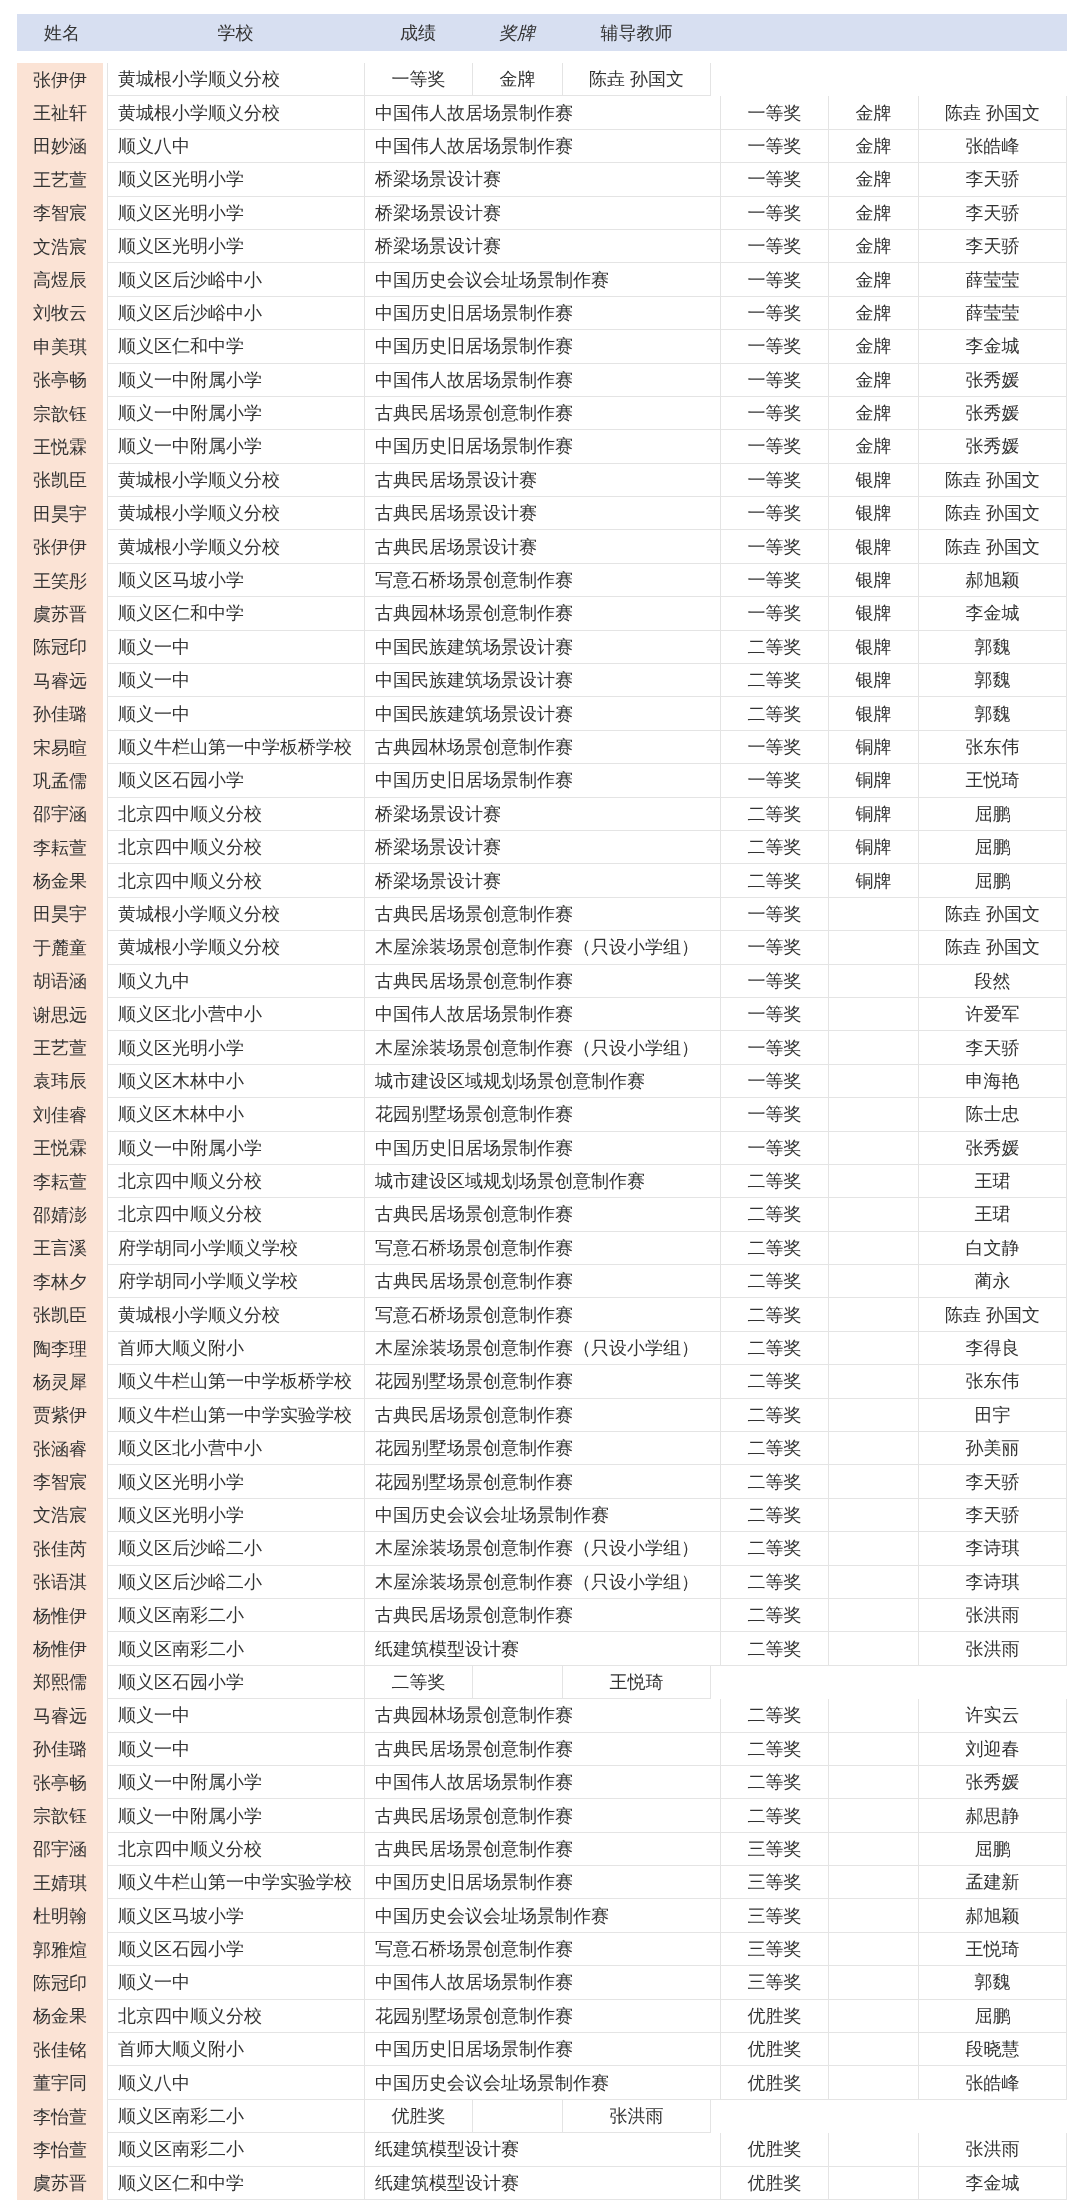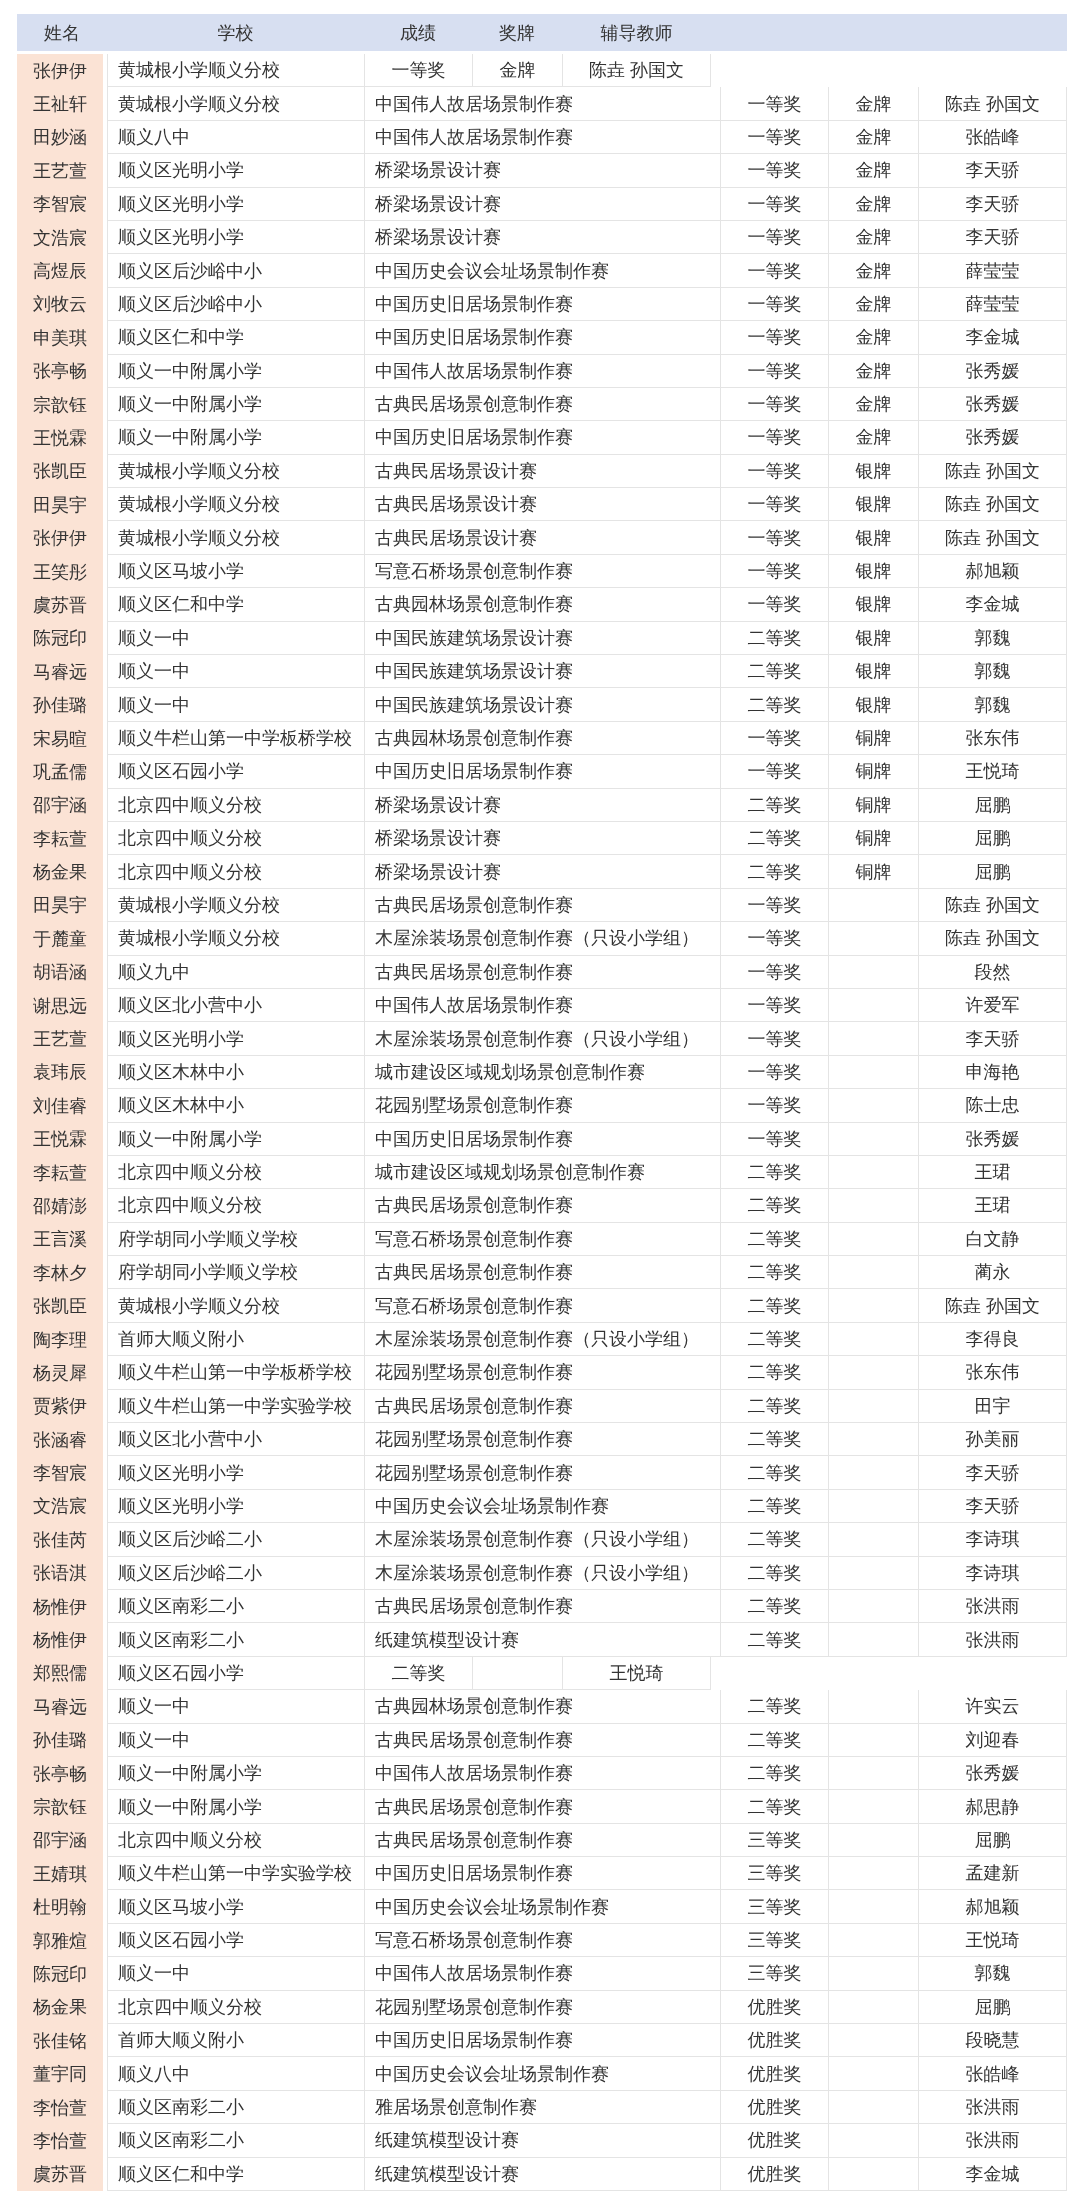--- a/index.html
+++ b/index.html
@@ -10,35 +10,35 @@
   }
   body { min-height: 2207px; }
   .page { padding: 14px 13px 0 17px; }
   .awards-table { width: 1050px; }
 
   
   .thead {
     display: flex;
     height: 37px;
     background: var(--header-bg, #d7dff1);
-    margin-bottom: 3px;
+    margin-bottom: 12px;
   }
   .hcell {
     display: flex;
     align-items: center;
     justify-content: center;
     color: var(--text, #333);
     font-size: 18px;
     white-space: nowrap;
   }
   .h0 { width: 90px; }
   .h1 { width: 257px; }
   .h2 { width: 356px; }
   .h3 { width: 108px; }
-  .h4 { width: 90px; }
+  .h4 { width: 90px; font-style: italic; }
   .h5 { width: 149px; }
 
   
   .trow { display: flex; height: 33.4px; background: var(--row-bg, #fff); }
   .cell {
     display: flex;
     align-items: center;
     color: var(--text, #333);
     font-size: 18px;
     white-space: nowrap;
@@ -556,21 +556,20 @@
           <div class="cell c0">董宇同</div>
           <div class="cell c1">顺义八中</div>
           <div class="cell c2">中国历史会议会址场景制作赛</div>
           <div class="cell c3">优胜奖</div>
           <div class="cell c4"></div>
           <div class="cell c5">张皓峰</div>
         </div>
         <div class="trow">
           <div class="cell c0">李怡萱</div>
           <div class="cell c1">顺义区南彩二小</div>
-          <div class="cell c2">雅居场景创意制作赛</div>
           <div class="cell c3">优胜奖</div>
           <div class="cell c4"></div>
           <div class="cell c5">张洪雨</div>
         </div>
         <div class="trow">
           <div class="cell c0">李怡萱</div>
           <div class="cell c1">顺义区南彩二小</div>
           <div class="cell c2">纸建筑模型设计赛</div>
           <div class="cell c3">优胜奖</div>
           <div class="cell c4"></div>

